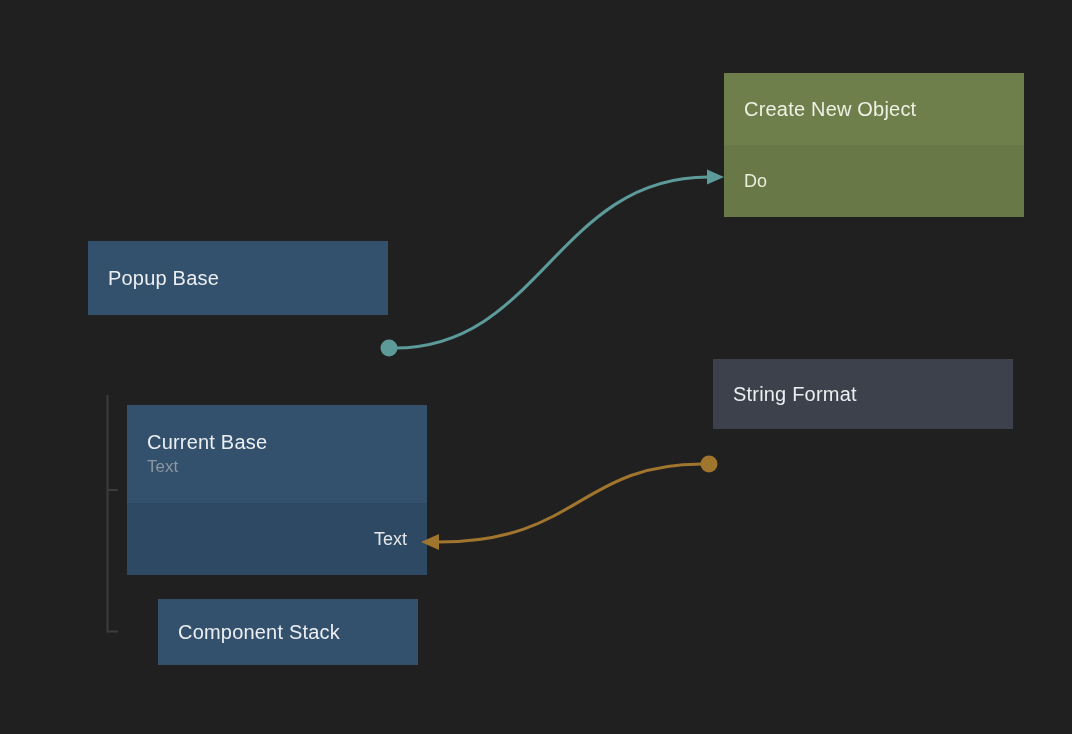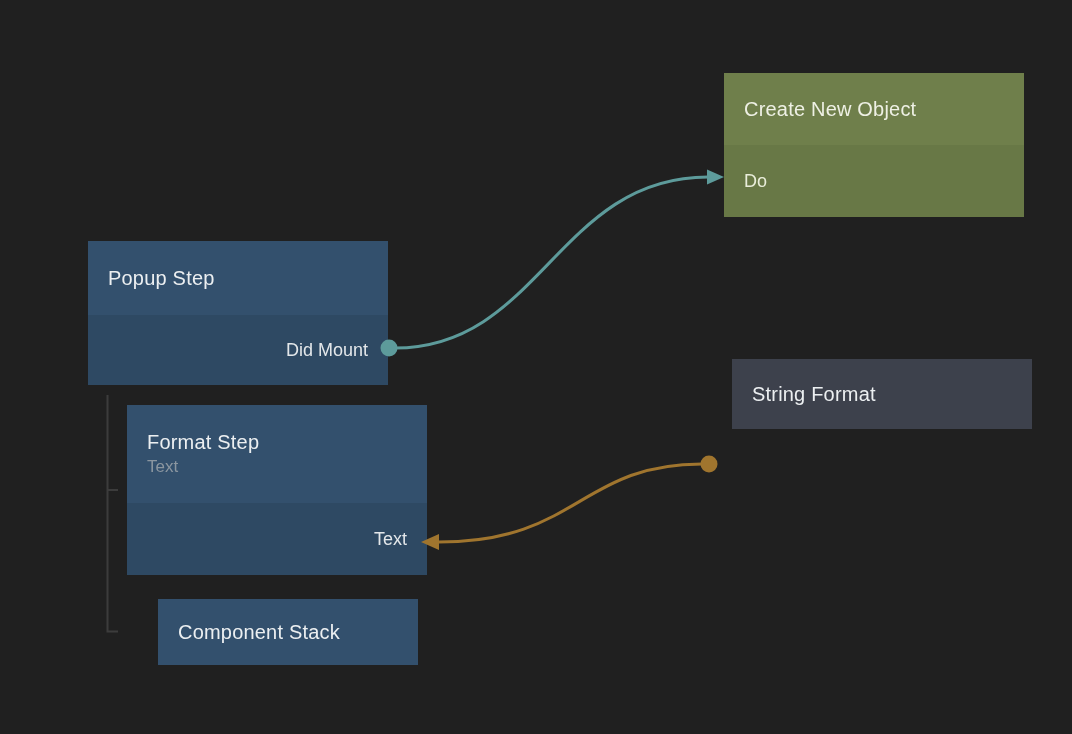--- a/index.html
+++ b/index.html
@@ -66,49 +66,46 @@
 
   #node-component-stack { left: 127px; top: 599px; width: 260px; padding-left: 31px; }
   #node-component-stack .hdr { height: 66px; background: #33506d; }
 
   #node-create-new-object { left: 724px; top: 73px; width: 300px; border-radius: 19px; }
   #node-create-new-object .hdr  { height: 72px; background: #6f7f4b; }
   #node-create-new-object .body { height: 72px; background: #687846; text-align: right; }
   #node-create-new-object .title { color: #eef0e4; }
   #node-create-new-object .port-label { color: #e9edda; }
 
-  #node-string-format { left: 713px; top: 359px; width: 300px; margin-left: 19px; }
+  #node-string-format { left: 713px; top: 359px; width: 300px; }
   #node-string-format .hdr  { height: 70px; background: #3d414c; }
   #node-string-format .body { height: 72px; background: #363a43; }
 
   svg.wires {
     position: absolute;
     left: 0; top: 0;
     width: 1072px;
     height: 734px;
     pointer-events: none;
   }
 </style>
 </head>
 <body>
 
 <div class="canvas">
 
   <div class="node" id="node-popup-base">
     <div class="hdr">
-      <div class="title">Popup Step</div>
-    </div>
-    <div class="body out-right">
-      <span class="port-label">Did Mount</span>
+      <div class="title">Popup Base</div>
     </div>
   </div>
 
   <div class="node" id="node-current-step">
     <div class="hdr">
-      <div class="title">Format Step</div>
+      <div class="title">Current Base</div>
       <div class="subtitle">Text</div>
     </div>
     <div class="body in-right">
       <span class="port-label">Text</span>
     </div>
   </div>
 
   <div class="node" id="node-component-stack">
     <div class="hdr">
       <div class="title">Component Stack</div>

